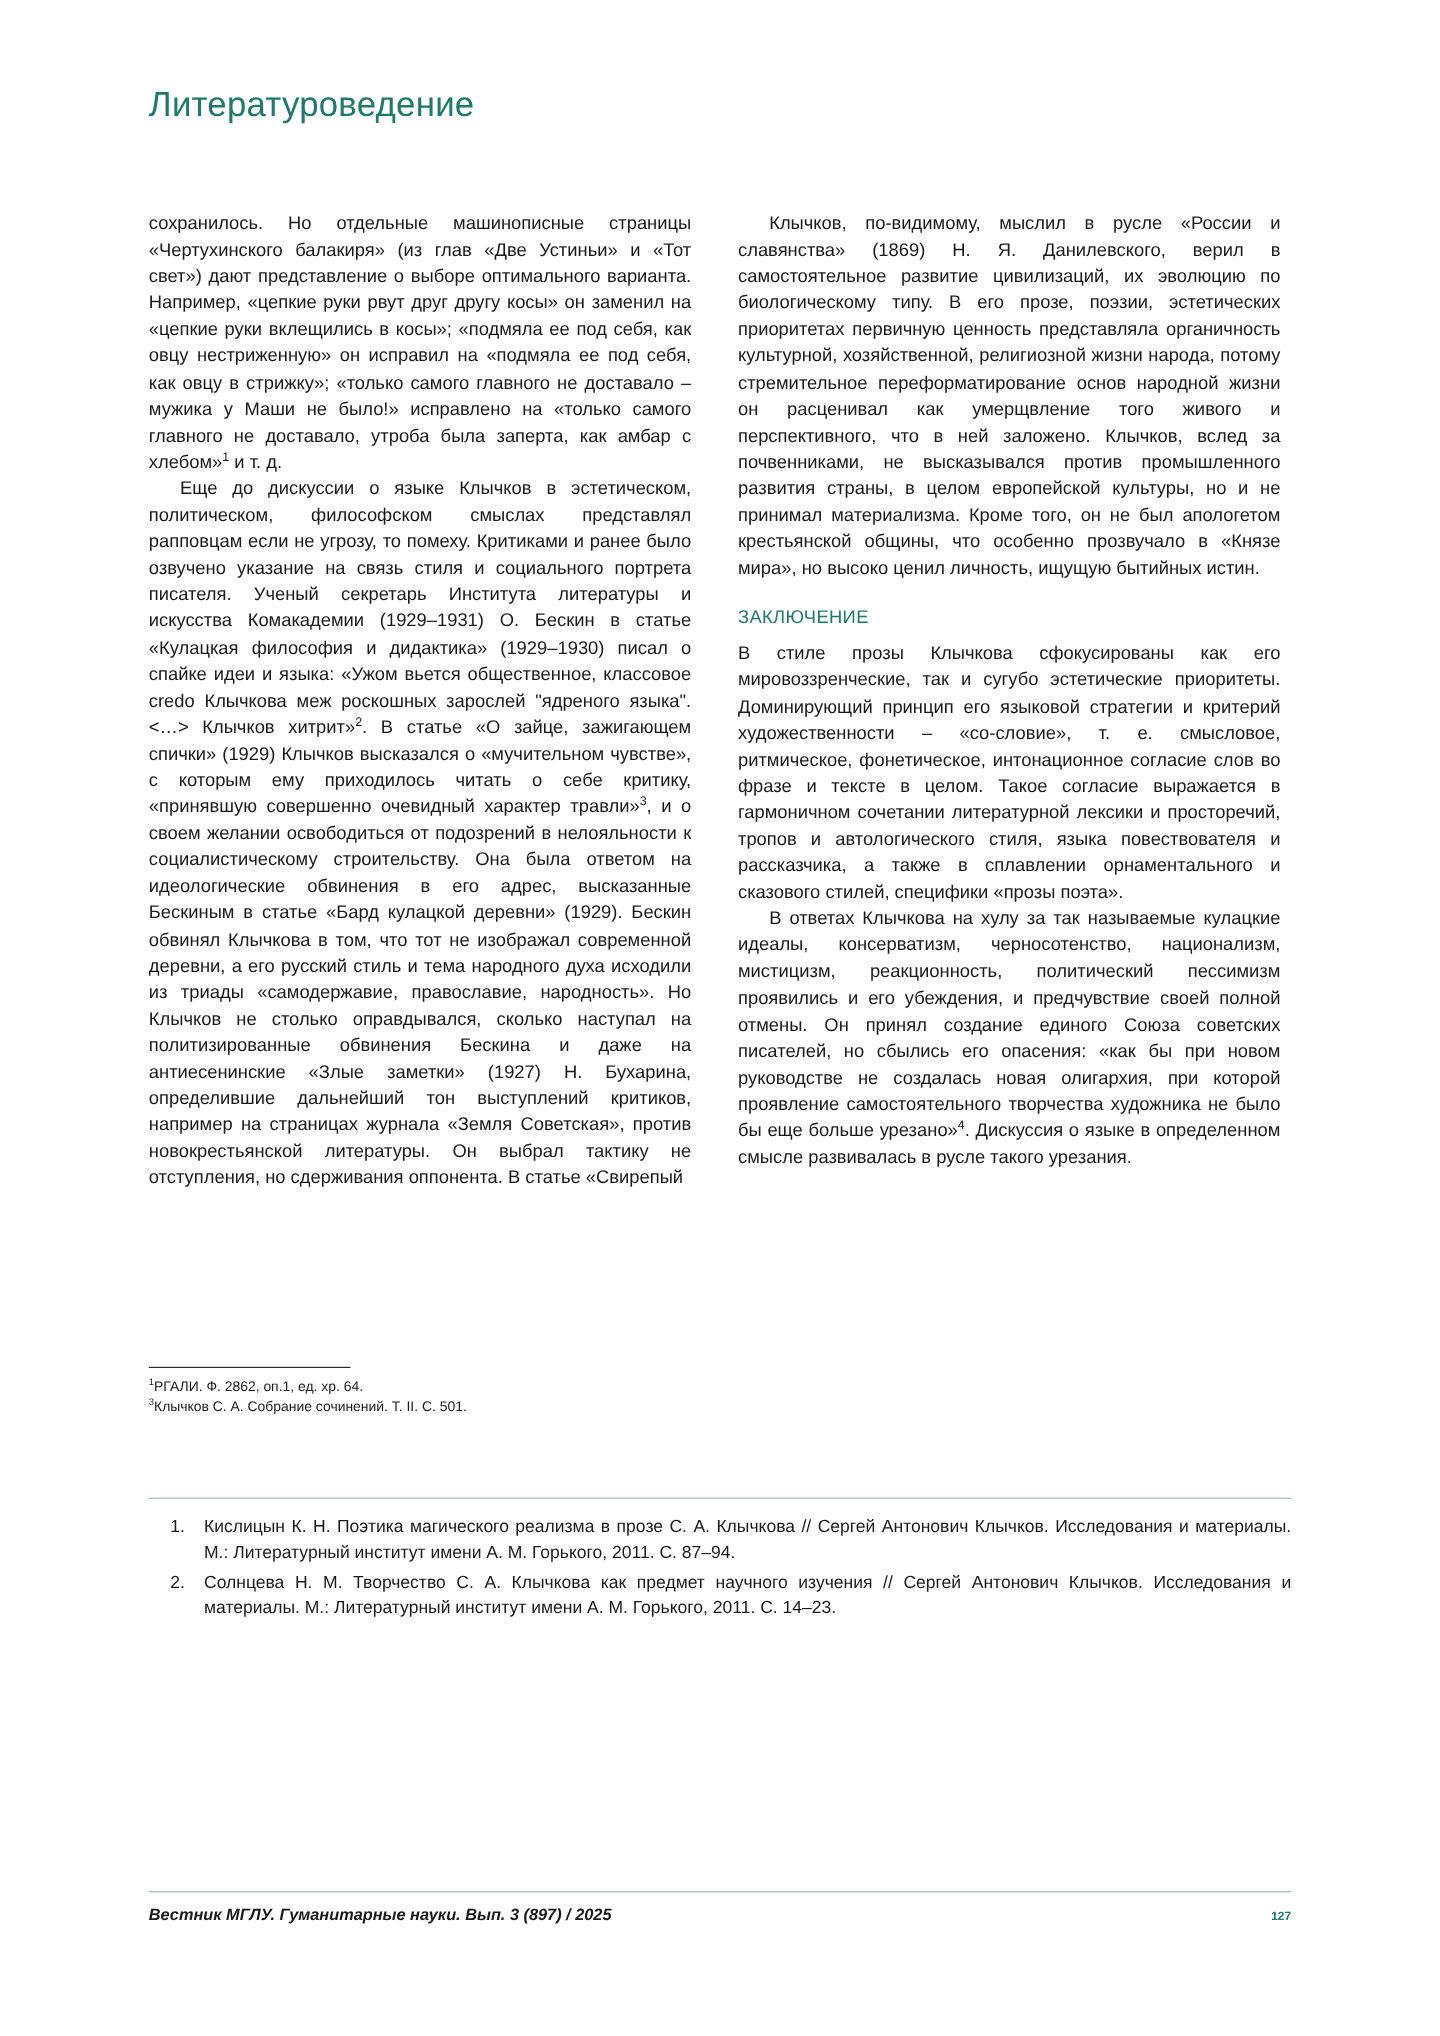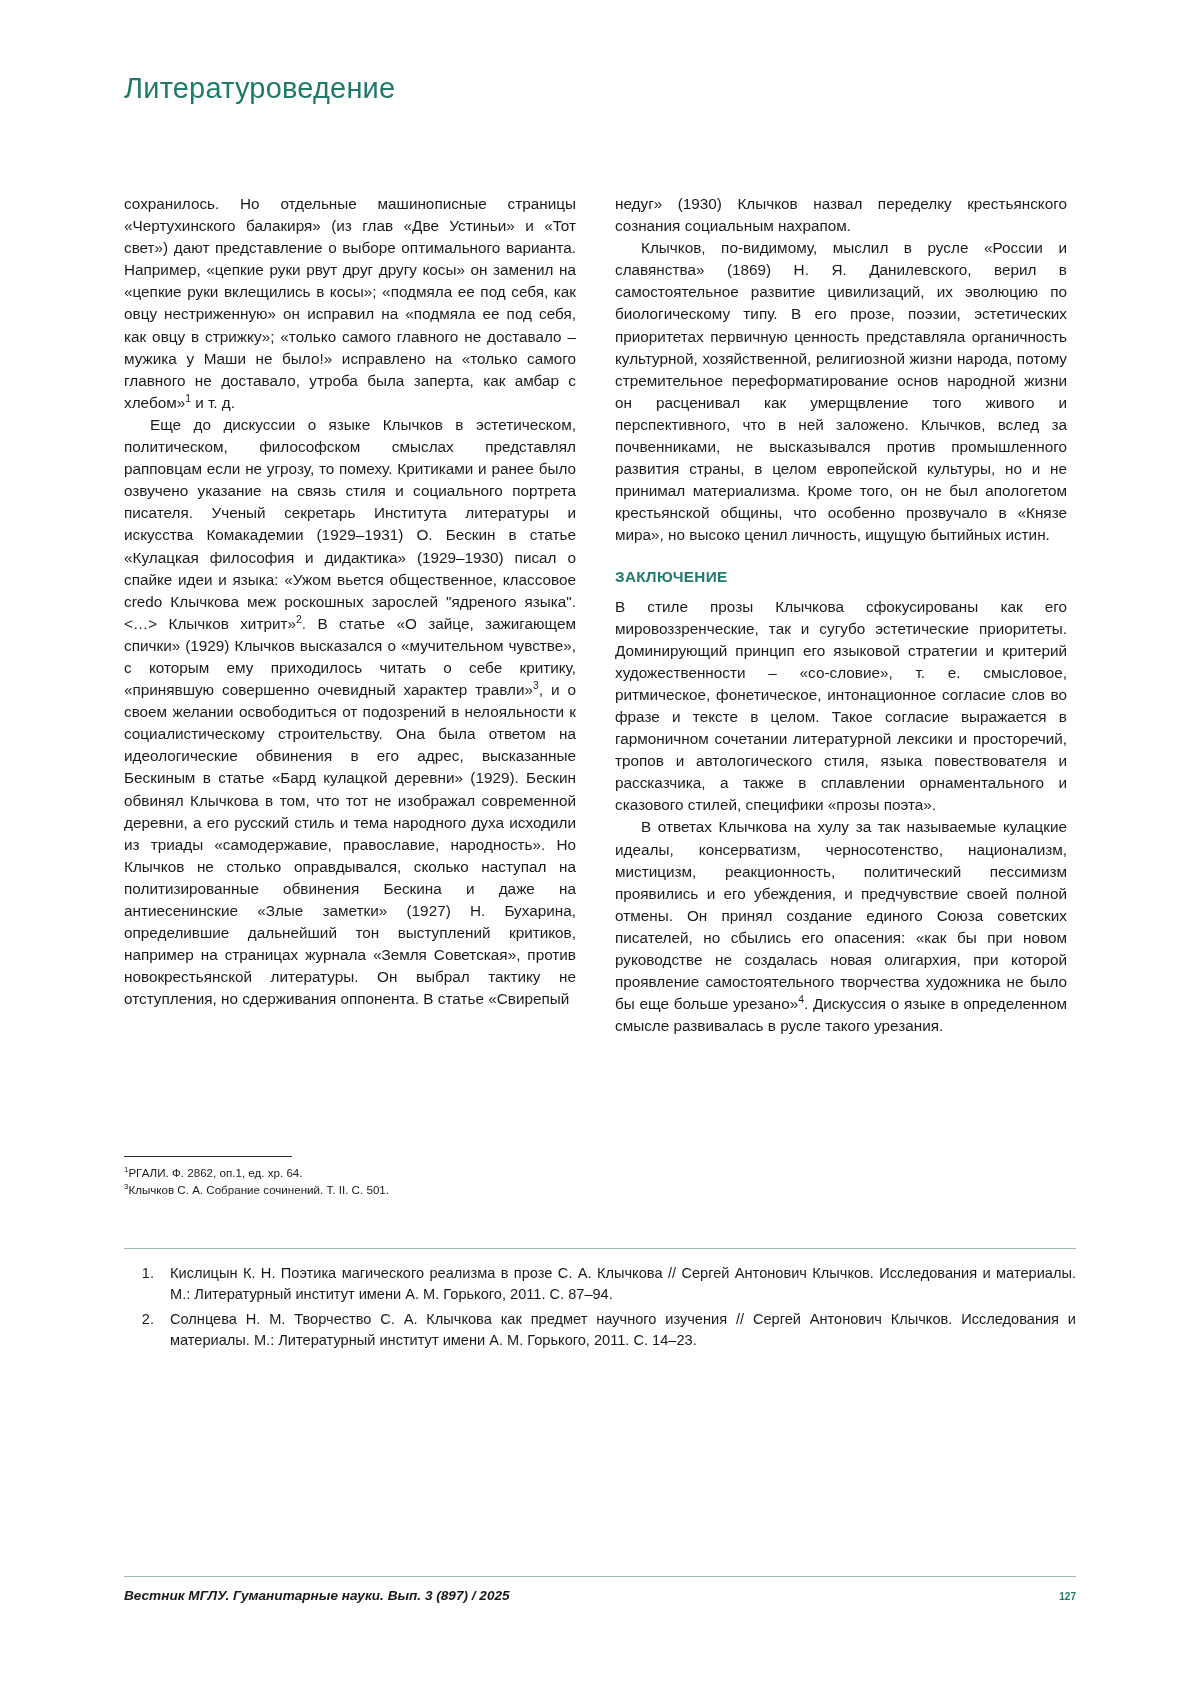--- a/index.html
+++ b/index.html
@@ -28,21 +28,21 @@
     left: 124px;
     top: 72px;
     font-size: 29px;
     color: #1f7a6b;
     letter-spacing: 0.2px;
     font-weight: 400;
   }
   .columns {
     position: absolute;
     left: 124px;
-    top: 193px;
+    top: 176px;
     width: 952px;
     display: flex;
     gap: 39px;
   }
   .col {
     width: 452px;
   }
   p.body {
     margin: 0;
     font-size: 15.3px;
@@ -58,21 +58,21 @@
     text-indent: 26px;
   }
   sup {
     font-size: 0.68em;
     vertical-align: super;
     line-height: 0;
   }
   .subhead {
     color: #1f7a6b;
     font-size: 15.3px;
-    font-weight: bold;
+    font-weight: normal;
     margin: 21px 0 10px 0;
     letter-spacing: 0.3px;
   }
   .footnotes {
     margin-top: 14px;
     padding-top: 9px;
     position: relative;
   }
   .footnotes:before {
     content: "";
@@ -177,21 +177,20 @@
 
         <div class="footnotes left-foot">
           <p><sup>1</sup><span>РГАЛИ. Ф. 2862, оп.1, ед. хр. 64.</span></p>
           <p><sup>3</sup><span>Клычков С. А. Собрание сочинений. Т. II. С. 501.</span></p>
         </div>
       </div>
     </div>
 
     <div class="col">
       <div class="right-col-inner">
-        <p class="body">недуг» (1930) Клычков назвал переделку крестьянского сознания социальным нахрапом.</p>
         <p class="body indent">Клычков, по-видимому, мыслил в русле «России и славянства» (1869) Н. Я. Данилевского, верил в самостоятельное развитие цивилизаций, их эволюцию по биологическому типу. В его прозе, поэзии, эстетических приоритетах первичную ценность представляла органичность культурной, хозяйственной, религиозной жизни народа, потому стремительное переформатирование основ народной жизни он расценивал как умерщвление того живого и перспективного, что в ней заложено. Клычков, вслед за почвенниками, не высказывался против промышленного развития страны, в целом европейской культуры, но и не принимал материализма. Кроме того, он не был апологетом крестьянской общины, что особенно прозвучало в «Князе мира», но высоко ценил личность, ищущую бытийных истин.</p>
 
         <div class="subhead">ЗАКЛЮЧЕНИЕ</div>
 
         <p class="body">В стиле прозы Клычкова сфокусированы как его мировоззренческие, так и сугубо эстетические приоритеты. Доминирующий принцип его языковой стратегии и критерий художественности – «со-словие», т. е. смысловое, ритмическое, фонетическое, интонационное согласие слов во фразе и тексте в целом. Такое согласие выражается в гармоничном сочетании литературной лексики и просторечий, тропов и автологического стиля, языка повествователя и рассказчика, а также в сплавлении орнаментального и сказового стилей, специфики «прозы поэта».</p>
         <p class="body indent"><span>В ответах Клычкова на хулу за так называемые кулацкие идеалы, консерватизм, черносотенство, национализм, мистицизм, реакционность, политический пессимизм проявились и его убеждения, и предчувствие своей полной отмены. Он принял создание единого Союза советских писателей, но сбылись его опасения: «как бы при новом руководстве не создалась новая олигархия, при которой проявление самостоятельного творчества художника не было бы еще больше урезано»</span><sup>4</sup><span>. Дискуссия о языке в определенном смысле развивалась в русле такого урезания.</span></p>
 
       </div>
     </div>
 

